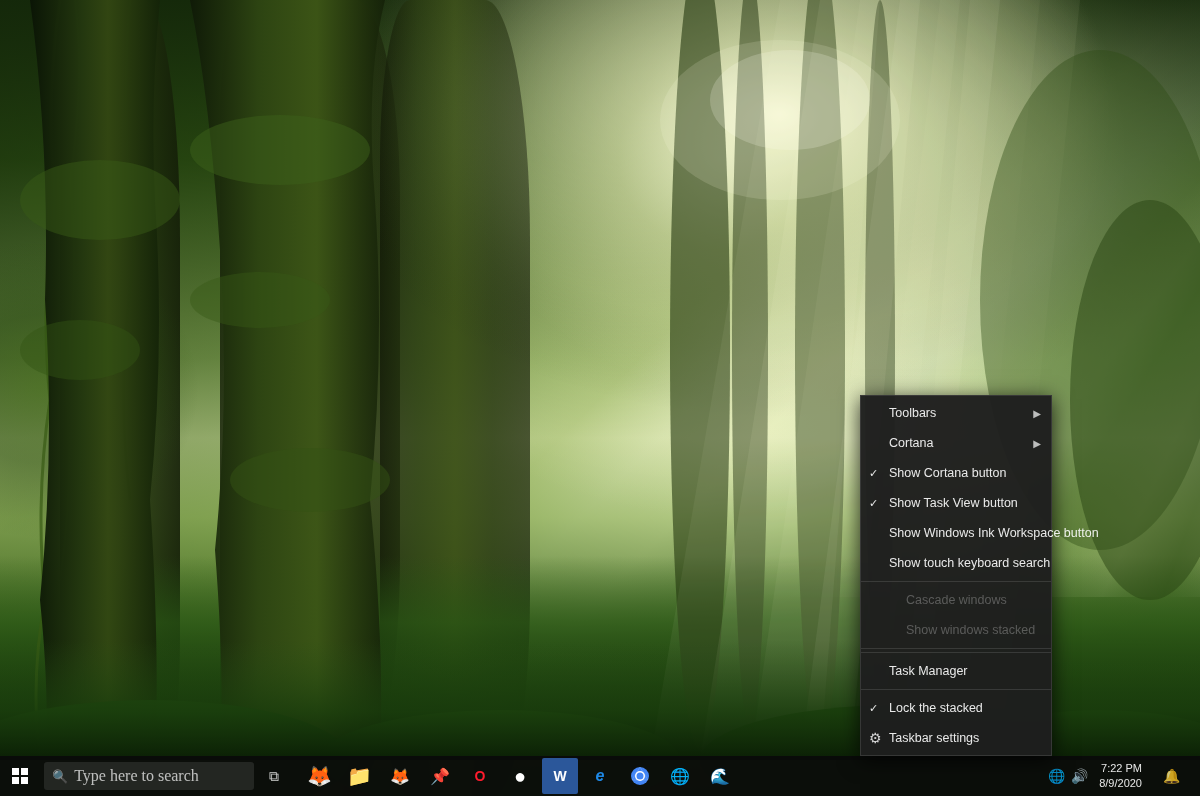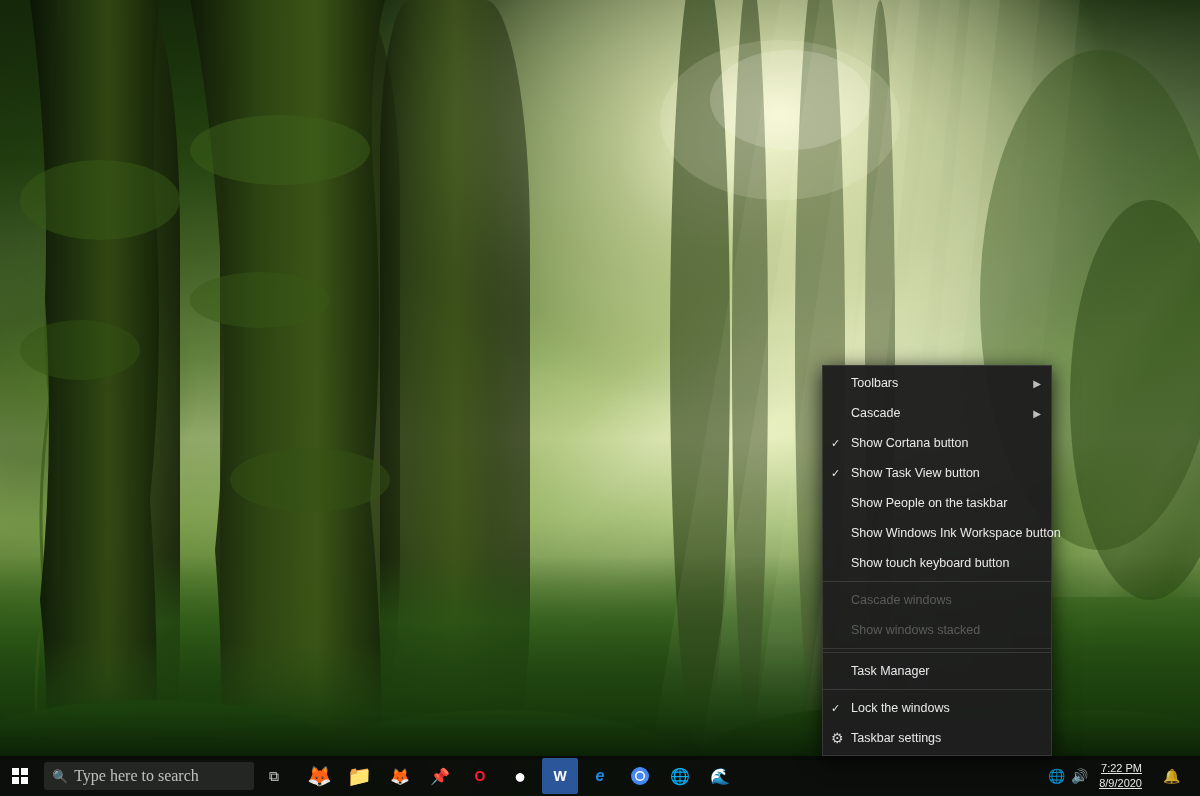--- a/index.html
+++ b/index.html
@@ -264,29 +264,28 @@
       cursor: pointer;
     }
 
     .clock {
       color: rgba(255,255,255,0.9);
       font-size: 11px;
       text-align: right;
       line-height: 1.4;
       cursor: pointer;
       padding: 0 6px;
-      text-decoration: underline;
     }
 
     
     #context-menu {
       position: absolute;
       right: 148px;
       bottom: 40px;
-      width: 230px;
+      width: 192px;
       background: rgba(30, 30, 30, 0.97);
       border: 1px solid rgba(80, 80, 80, 0.5);
       z-index: 200;
       padding: 2px 0;
       box-shadow: 0 4px 20px rgba(0,0,0,0.8);
     }
 
     .menu-item {
       height: 30px;
       display: flex;
@@ -295,20 +294,21 @@
       cursor: pointer;
       color: rgba(255,255,255,0.9);
       font-size: 12.5px;
       position: relative;
       white-space: nowrap;
     }
 
     .menu-item.disabled {
       color: rgba(150, 150, 150, 0.5);
       cursor: default;
+      margin-left: 17px;
     }
 
     .menu-item.has-submenu::after {
       content: '▶';
       position: absolute;
       right: 10px;
       font-size: 10px;
       color: rgba(255,255,255,0.7);
     }
 
@@ -424,43 +424,40 @@
   </svg>
 </div>
 
 <div id="context-menu">
 
   <div class="menu-item has-submenu">
     <span>Toolbars</span>
   </div>
 
   <div class="menu-item has-submenu">
-    <span>Cascade</span>
+    <span>Cortana</span>
   </div>
 
   <div class="menu-item">
     <span class="check-mark">✓</span>
     <span>Show Cortana button</span>
   </div>
 
   <div class="menu-item">
     <span class="check-mark">✓</span>
     <span>Show Task View button</span>
   </div>
 
-  <div class="menu-item">
-    <span>Show People on the taskbar</span>
-  </div>
 
   <div class="menu-item">
     <span>Show Windows Ink Workspace button</span>
   </div>
 
   <div class="menu-item">
-    <span>Show touch keyboard button</span>
+    <span>Show touch keyboard search</span>
   </div>
 
   <div class="menu-separator"></div>
 
   <div class="menu-item disabled">
     <span>Cascade windows</span>
   </div>
 
   <div class="menu-item disabled">
     <span>Show windows stacked</span>
@@ -473,21 +470,21 @@
   <div class="menu-separator"></div>
 
   <div class="menu-item">
     <span>Task Manager</span>
   </div>
 
   <div class="menu-separator"></div>
 
   <div class="menu-item">
     <span class="check-mark">✓</span>
-    <span>Lock the windows</span>
+    <span>Lock the stacked</span>
   </div>
 
   <div class="menu-item settings-item">
     <span class="gear-icon-menu">⚙</span>
     <span>Taskbar settings</span>
   </div>
 </div>
 
 <div id="taskbar">
 

